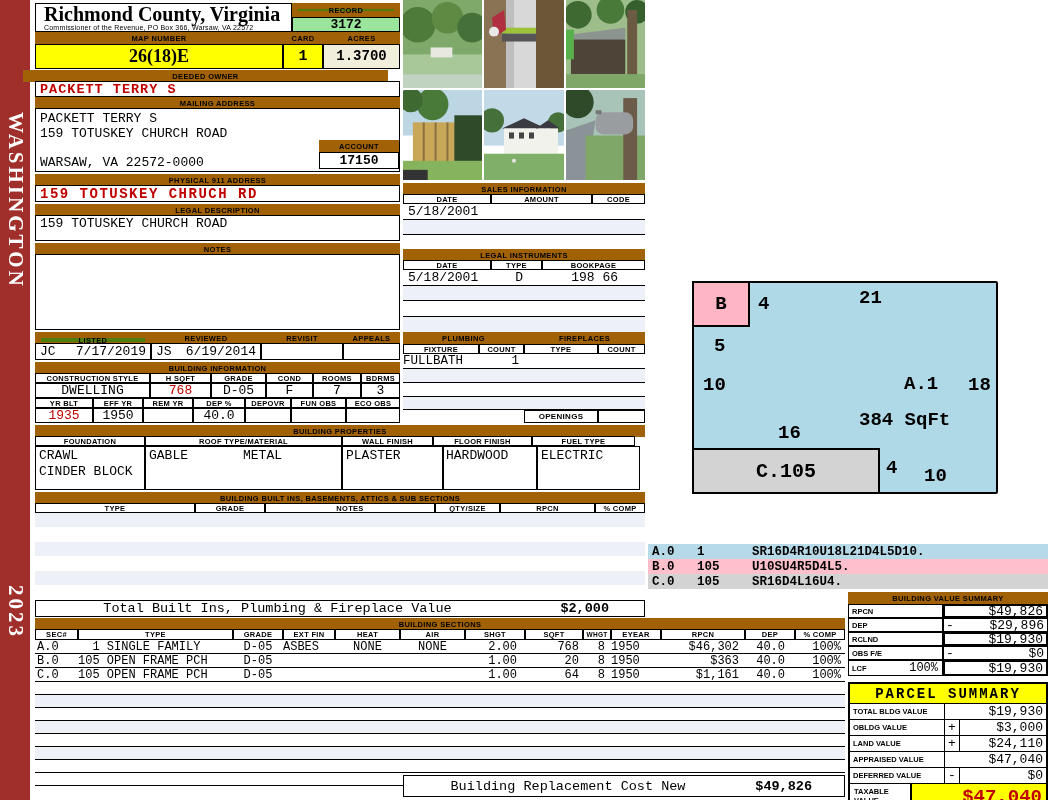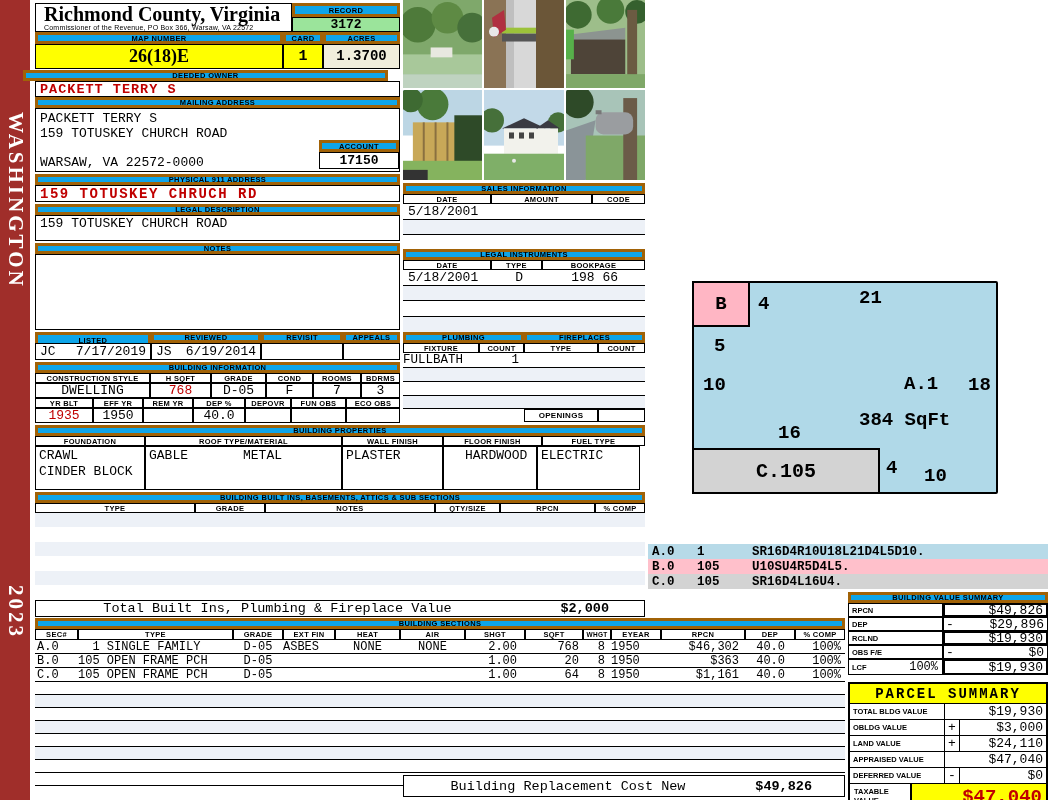--- a/index.html
+++ b/index.html
@@ -1,18 +1,18 @@
 <!DOCTYPE html>
 <html><head>
 <meta charset="utf-8">
 <style>
   html,body{margin:0;padding:0;background:#fff}
   #canvas{position:relative;width:1050px;height:800px;background:#fff;overflow:hidden;font-family:"Liberation Sans",sans-serif}
   .abs{position:absolute;box-sizing:border-box}
-  .h{background:#0ea5e9;border:3px solid #a16207;font:bold 7.5px "Liberation Sans",sans-serif;display:flex;align-items:center;justify-content:center;letter-spacing:.35px;box-sizing:border-box;white-space:nowrap}
+  .h{background:#4d7c0f;border:6px solid #a16207;font:bold 7.5px "Liberation Sans",sans-serif;display:flex;align-items:center;justify-content:center;letter-spacing:.35px;box-sizing:border-box;white-space:nowrap}
   .ch{background:#fff;border:1px solid #000;font:bold 7.5px "Liberation Sans",sans-serif;display:flex;align-items:center;justify-content:center;letter-spacing:.3px;box-sizing:border-box;white-space:nowrap}
   .c{border:1px solid #000;background:#fff;box-sizing:border-box}
   .m{font-family:"Liberation Mono",monospace}
   .red{color:#C00000;font-weight:bold}
   .row{display:flex}
   .stripe{background:#EDF1F7}
   .cellrow{border-bottom:1px solid #000}
   .sketchlbl{position:absolute;font:bold 19px "Liberation Mono",monospace;color:#000;white-space:nowrap}
   .vtext{writing-mode:vertical-rl;text-orientation:mixed;color:#fff;font:bold 21px "Liberation Serif",serif;letter-spacing:3px;white-space:nowrap}
   .bi-v{font:13px "Liberation Mono",monospace;display:flex;align-items:center;justify-content:center;border:1px solid #000;background:#fff;box-sizing:border-box}
@@ -131,33 +131,33 @@
     <div class="bi-v" style="width:52px;height:15px">40.0</div>
     <div class="bi-v" style="width:46px;height:15px"></div>
     <div class="bi-v" style="width:55px;height:15px"></div>
     <div class="bi-v" style="width:54px;height:15px"></div>
   </div>
 
   <div class="abs h" style="left:35px;top:425px;width:610px;height:11px">BUILDING PROPERTIES</div>
   <div class="abs row" style="left:35px;top:436px;width:610px">
     <div class="ch" style="width:110px;height:10px">FOUNDATION</div>
     <div class="ch" style="width:197px;height:10px">ROOF TYPE/MATERIAL</div>
-    <div class="ch" style="width:101px;height:10px">WALL FINISH</div>
+    <div class="ch" style="width:91px;height:10px">WALL FINISH</div>
     <div class="ch" style="width:99px;height:10px">FLOOR FINISH</div>
     <div class="ch" style="width:103px;height:10px">FUEL TYPE</div>
   </div>
   <div class="abs row m" style="left:35px;top:446px;width:610px;font-size:13px">
     <div class="c" style="width:110px;height:44px;white-space:pre-line;padding:1px 0 0 3px;line-height:16px">CRAWL
 CINDER BLOCK</div>
     <div class="c row" style="width:197px;height:44px;padding:1px 0 0 3px">
       <span>GABLE</span>
       <span style="margin-left:55px">METAL</span>
     </div>
     <div class="c" style="width:101px;height:44px;padding:1px 0 0 3px">PLASTER</div>
-    <div class="c" style="width:94px;height:44px;padding:1px 0 0 21px">HARDWOOD</div>
+    <div class="c" style="width:94px;height:44px;padding:1px 0 0 2px">HARDWOOD</div>
     <div class="c" style="width:103px;height:44px;padding:1px 0 0 3px">ELECTRIC</div>
   </div>
 
   <div class="abs h" style="left:35px;top:492px;width:610px;height:11px">BUILDING BUILT INS, BASEMENTS, ATTICS &amp; SUB SECTIONS</div>
   <div class="abs row" style="left:35px;top:503px;width:610px">
     <div class="ch" style="width:160px;height:10px">TYPE</div>
     <div class="ch" style="width:70px;height:10px">GRADE</div>
     <div class="ch" style="width:170px;height:10px">NOTES</div>
     <div class="ch" style="width:65px;height:10px">QTY/SIZE</div>
     <div class="ch" style="width:95px;height:10px">RPCN</div>

